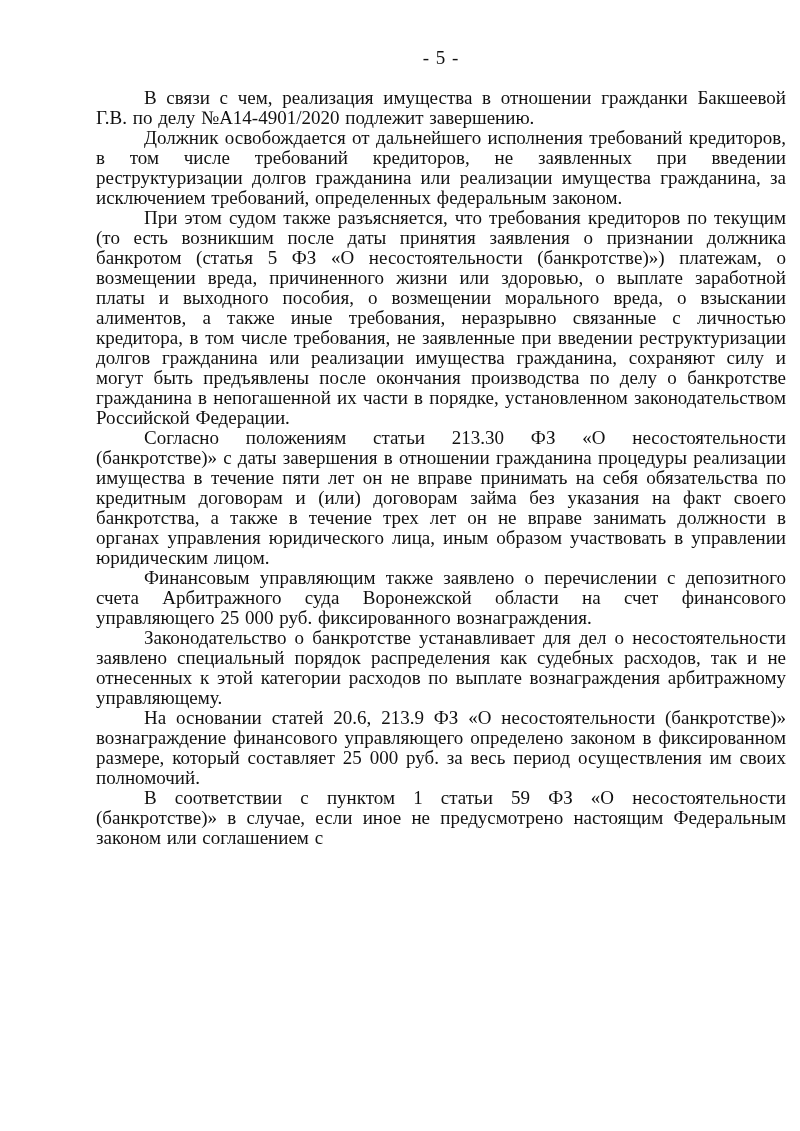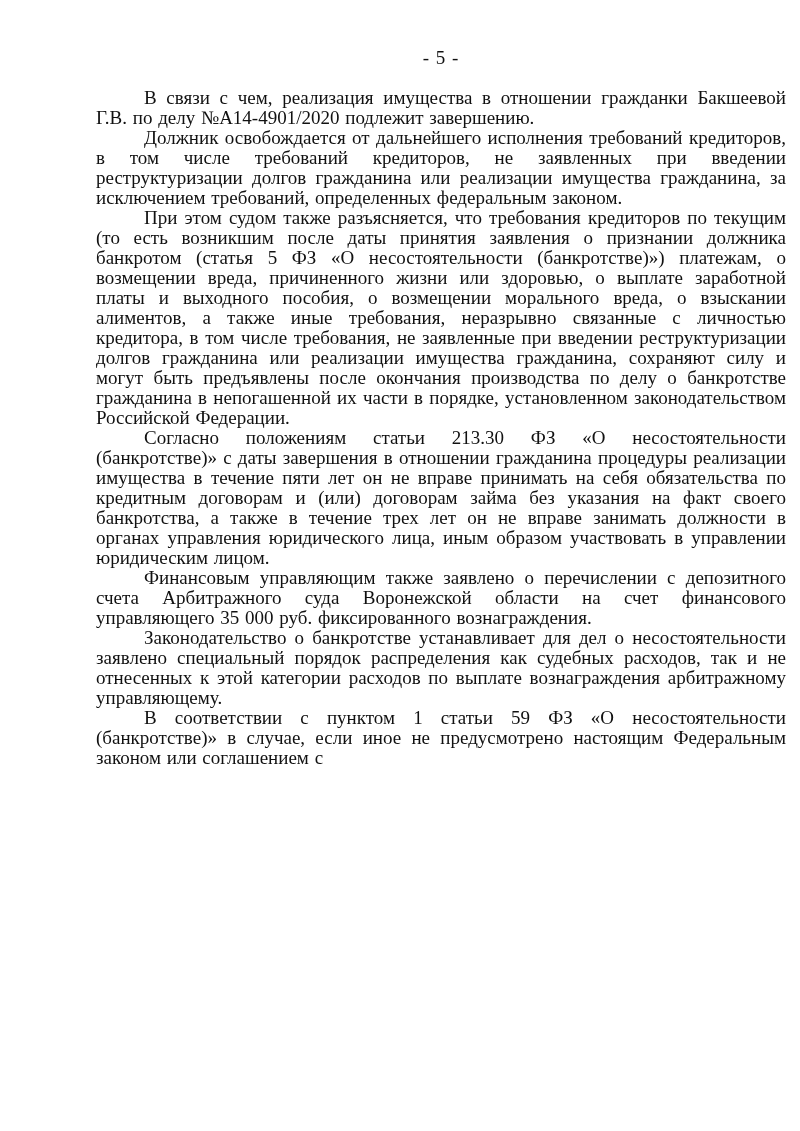--- a/index.html
+++ b/index.html
@@ -39,17 +39,18 @@
 <body>
 
 <div class="page">
   <div class="page-number">- 5 -</div>
 
   <div class="doc-body">
     <p>В связи с чем, реализация имущества в отношении гражданки Бакшеевой Г.В. по делу №А14-4901/2020 подлежит завершению.</p>
     <p>Должник освобождается от дальнейшего исполнения требований кредиторов, в том числе требований кредиторов, не заявленных при введении реструктуризации долгов гражданина или реализации имущества гражданина, за исключением требований, определенных федеральным законом.</p>
     <p>При этом судом также разъясняется, что требования кредиторов по текущим (то есть возникшим после даты принятия заявления о признании должника банкротом (статья 5 ФЗ «О несостоятельности (банкротстве)») платежам, о возмещении вреда, причиненного жизни или здоровью, о выплате заработной платы и выходного пособия, о возмещении морального вреда, о взыскании алиментов, а также иные требования, неразрывно связанные с личностью кредитора, в том числе требования, не заявленные при введении реструктуризации долгов гражданина или реализации имущества гражданина, сохраняют силу и могут быть предъявлены после окончания производства по делу о банкротстве гражданина в непогашенной их части в порядке, установленном законодательством Российской Федерации.</p>
     <p>Согласно положениям статьи 213.30 ФЗ «О несостоятельности (банкротстве)» с даты завершения в отношении гражданина процедуры реализации имущества в течение пяти лет он не вправе принимать на себя обязательства по кредитным договорам и (или) договорам займа без указания на факт своего банкротства, а также в течение трех лет он не вправе занимать должности в органах управления юридического лица, иным образом участвовать в управлении юридическим лицом.</p>
-    <p>Финансовым управляющим также заявлено о перечислении с депозитного счета Арбитражного суда Воронежской области на счет финансового управляющего 35 000 руб. фиксированного вознаграждения.</p>
+    <p>Финансовым управляющим также заявлено о перечислении с депозитного счета Арбитражного суда Воронежской области на счет финансового управляющего 25 000 руб. фиксированного вознаграждения.</p>
     <p>Законодательство о банкротстве устанавливает для дел о несостоятельности заявлено специальный порядок распределения как судебных расходов, так и не отнесенных к этой категории расходов по выплате вознаграждения арбитражному управляющему.</p>
+    <p>На основании статей 20.6, 213.9 ФЗ «О несостоятельности (банкротстве)» вознаграждение финансового управляющего определено законом в фиксированном размере, который составляет 25 000 руб. за весь период осуществления им своих полномочий.</p>
     <p>В соответствии с пунктом 1 статьи 59 ФЗ «О несостоятельности (банкротстве)» в случае, если иное не предусмотрено настоящим Федеральным законом или соглашением с</p>
   </div>
 </div>
 
 </body></html>

